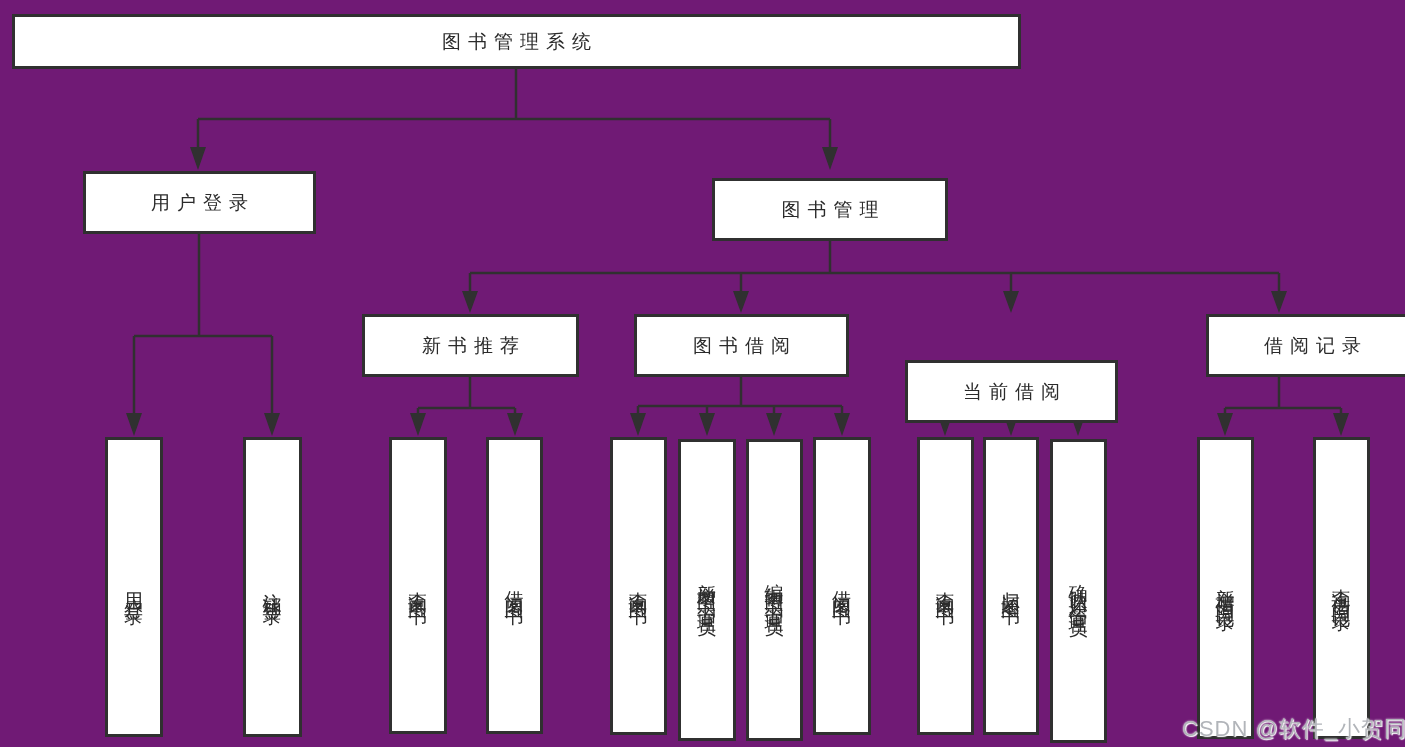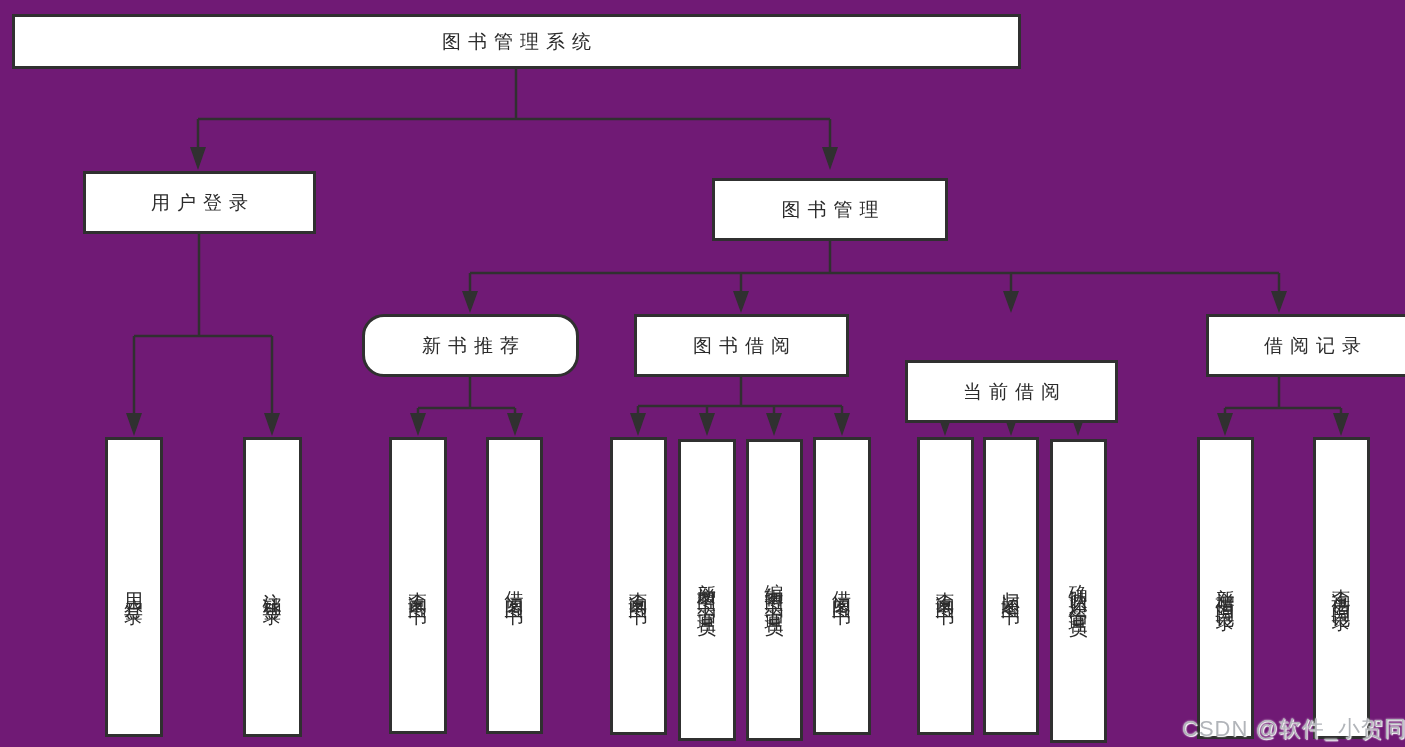--- a/index.html
+++ b/index.html
@@ -116,21 +116,21 @@
     <span>图书管理系统</span>
   </div>
 
   <div class="node h" style="left:83px; top:171px; width:233px; height:63px;">
     <span>用户登录</span>
   </div>
   <div class="node h" style="left:712px; top:171px; width:236px; height:63px;margin-top:7px;">
     <span>图书管理</span>
   </div>
 
-  <div class="node h" style="left:362px; top:314px; width:217px; height:63px;border-radius:22px;">
+  <div class="node h" style="left:362px; top:314px; width:217px; height:63px;">
     <span>新书推荐</span>
   </div>
   <div class="node h" style="left:634px; top:314px; width:215px; height:63px;font-family:Liberation Serif, serif;">
     <span>图书借阅</span>
   </div>
   <div class="node h" style="left:905px; top:314px; width:213px; height:63px;margin-top:46px;">
     <span>当前借阅</span>
   </div>
   <div class="node h" style="left:1206px; top:314px; width:213px; height:63px;">
     <span>借阅记录</span>

